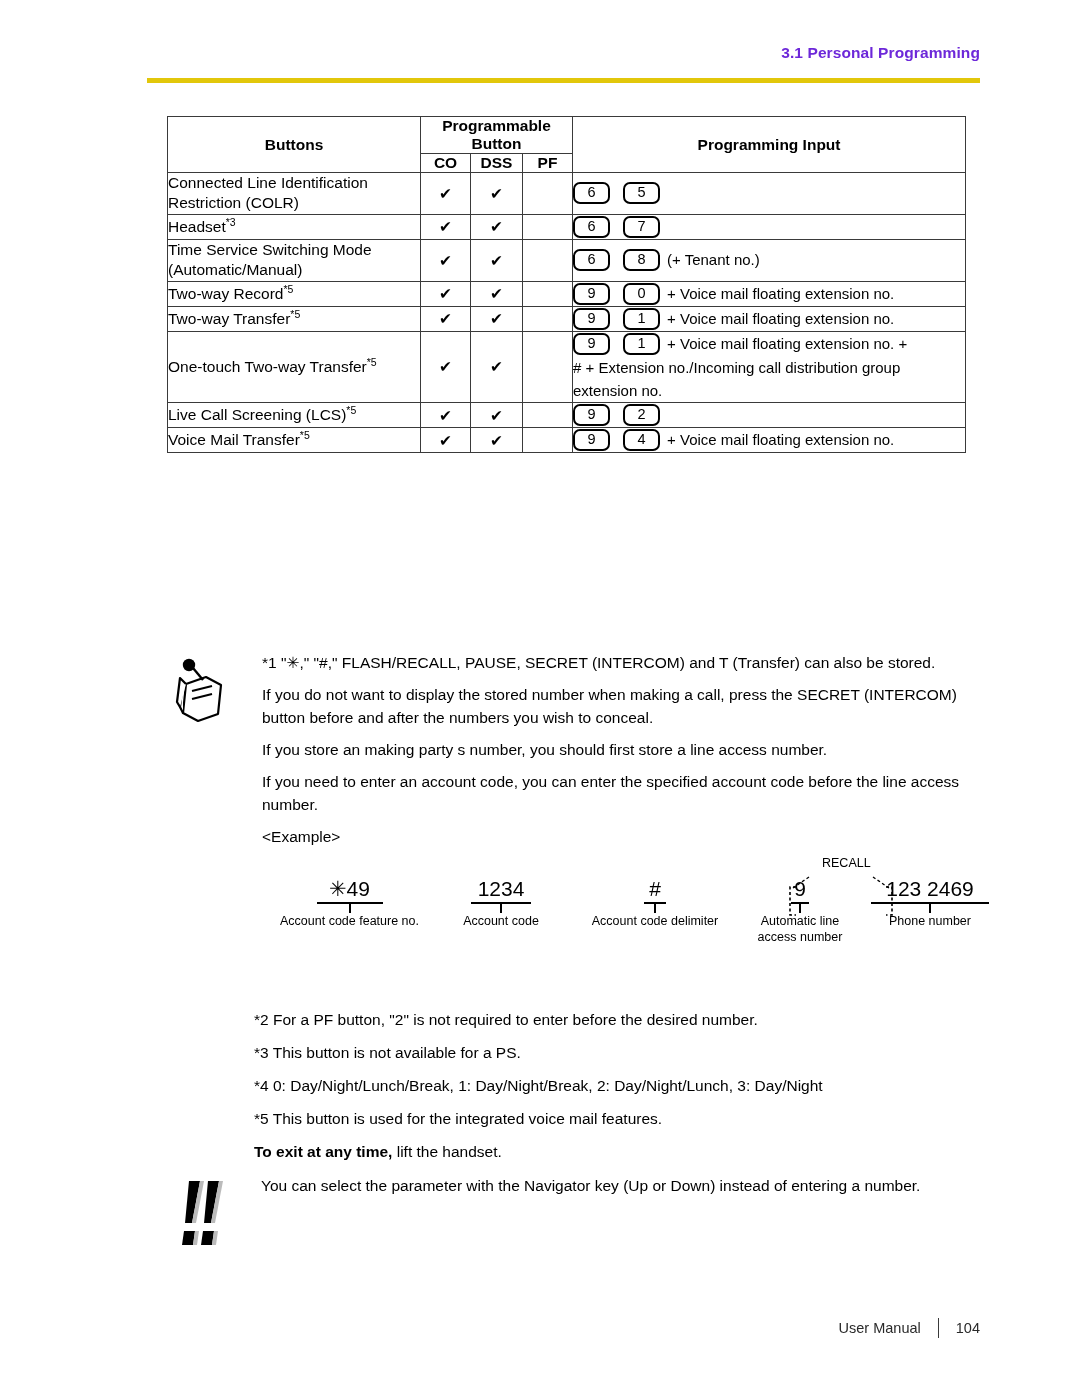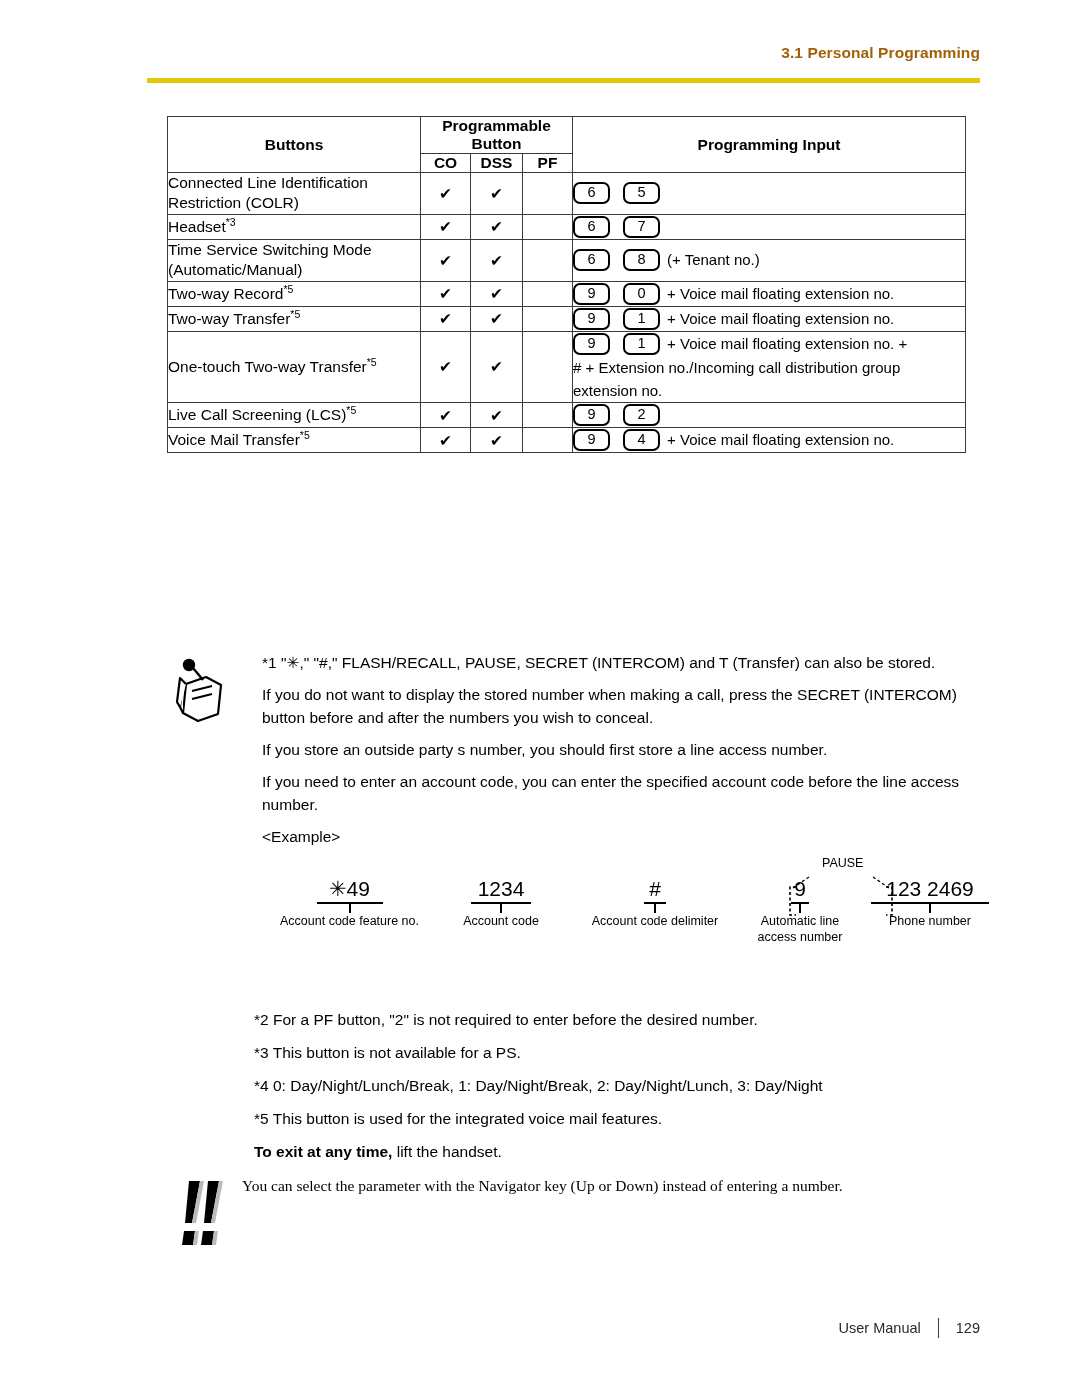--- a/index.html
+++ b/index.html
@@ -21,21 +21,21 @@
     position: absolute;
     left: 147px;
     top: 44px;
     width: 833px;
     text-align: right;
   }
   #page-header .hdr-text {
     font-size: 15.5px;
     font-weight: bold;
     letter-spacing: 0.1px;
-    color: #a16207;
+    color: #6d28d9;
   }
   #header-rule {
     position: absolute;
     left: 147px;
     top: 78px;
     width: 833px;
     height: 5px;
     background: #e2c70b;
   }
 
@@ -196,23 +196,22 @@
     width: 800px;
   }
   #hint-icon {
     position: absolute;
     left: 8px;
     top: 4px;
     width: 62px;
     height: 72px;
   }
   #hint-body {
-    margin-left: 75px;
+    margin-left: 94px;
     width: 700px;
-    font-family: Liberation Serif, serif;
   }
   #hint-body p {
     margin: 0;
     font-size: 15.5px;
     line-height: 1.44;
   }
 
   
   #page-footer {
     position: absolute;
@@ -349,28 +348,28 @@
         <path d="M20 33 L40 28"></path>
         <path d="M20 41 L40 36"></path>
         <path d="M31 22 L21 10" stroke-width="2.4"></path>
       </g>
       <circle cx="17" cy="7" r="6.2" fill="#000"></circle>
     </svg>
   </div>
   <div id="note-body">
       <p>*1 "✳," "#," FLASH/RECALL, PAUSE, SECRET (INTERCOM) and T (Transfer) can also be stored.</p>
       <p>If you do not want to display the stored number when making a call, press the SECRET (INTERCOM) button before and after the numbers you wish to conceal.</p>
-      <p>If you store an outside party s number, you should first store a line access number.</p>
+      <p>If you store an making party s number, you should first store a line access number.</p>
       <p>If you need to enter an account code, you can enter the specified account code before the line access number.</p>
       <p>&lt;Example&gt;</p>
     </div>
 </div>
 
 <div id="example-diagram">
-  <div id="secret-label" style="left: 560px; top: 2px;">PAUSE</div>
+  <div id="secret-label" style="left: 560px; top: 2px;">RECALL</div>
   <svg id="secret-bracket" width="180" height="56" viewBox="0 0 180 56" style="position:absolute; left:484px; top:14px;">
     <path d="M63 8 L47 19" stroke="#000" stroke-width="1.3" stroke-dasharray="3,2.5" fill="none"></path>
     <path d="M127 8 L143 19" stroke="#000" stroke-width="1.3" stroke-dasharray="3,2.5" fill="none"></path>
     <path d="M50 18 L44 18 L44 46 L50 46" stroke="#000" stroke-width="1.6" stroke-dasharray="3,2.5" fill="none"></path>
     <path d="M140 18 L146 18 L146 46 L140 46" stroke="#000" stroke-width="1.6" stroke-dasharray="3,2.5" fill="none"></path>
   </svg>
 <div class="ex-item" style="left: 0px; top: 22px; width: 175px;">
       <div class="ex-val">✳49</div>
       <div class="ex-rule" style="width: 66px;"></div>
       <div class="ex-tick"></div>
@@ -428,14 +427,14 @@
     </svg>
   </div>
   <div id="hint-body">
     <p>You can select the parameter with the Navigator key (Up or Down) instead of entering a number.</p>
   </div>
 </div>
 
 <div id="page-footer">
   <span>User Manual</span>
   <span class="sep"></span>
-  <span class="pgnum">129</span>
+  <span class="pgnum">104</span>
 </div>
 
 </body></html>

